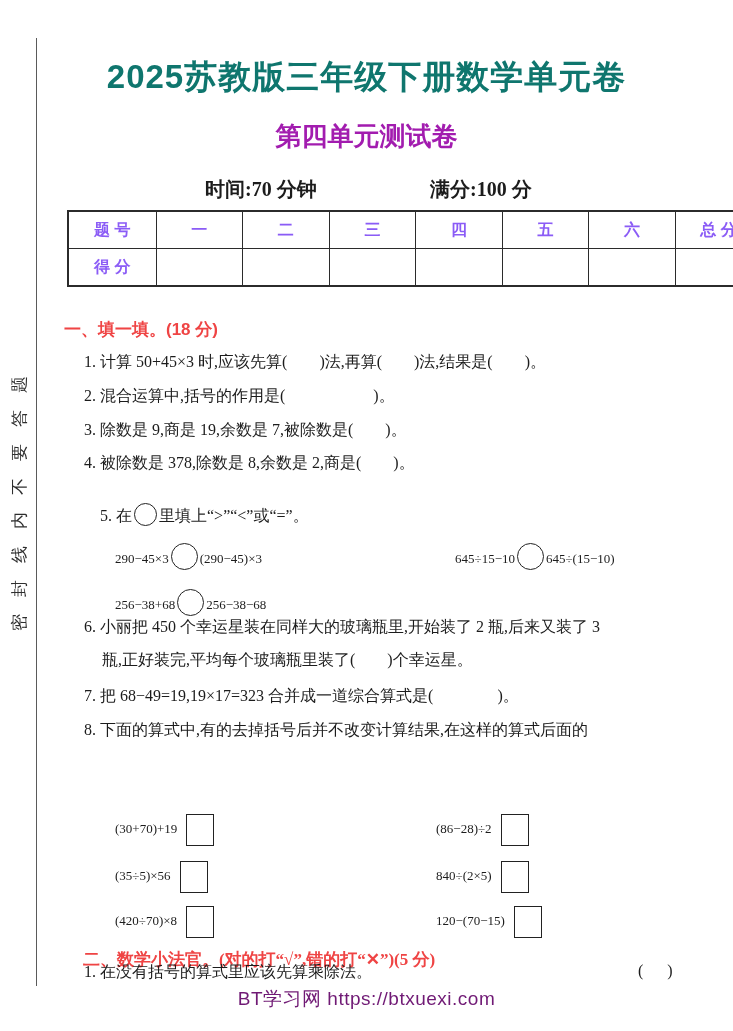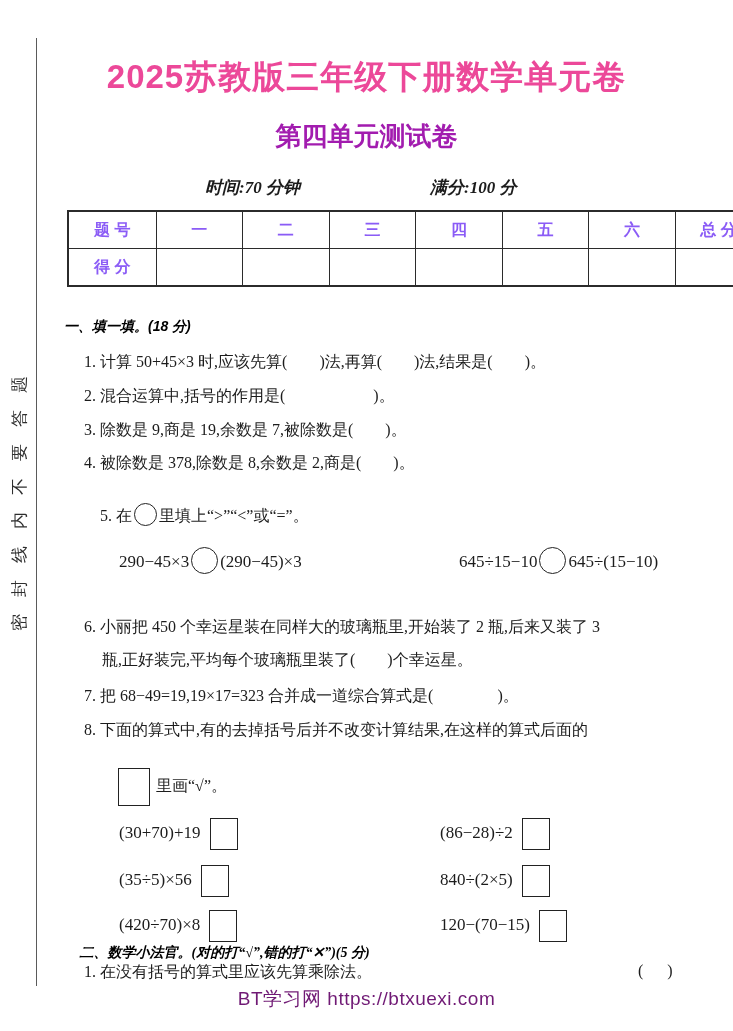--- a/index.html
+++ b/index.html
@@ -22,40 +22,40 @@
   .title{
     position:absolute;left:0;top:55px;width:100%;text-align:center;
     font-family:"Liberation Sans","DejaVu Sans",sans-serif;
     font-weight:bold;font-size:33px;letter-spacing:1px;
   }
   .subtitle{
     position:absolute;left:0;top:119px;width:100%;text-align:center;
     font-family:"Liberation Sans","DejaVu Sans",sans-serif;
     font-weight:bold;font-size:26px;color:#a21caf;
   }
-  .meta{font-weight:bold;font-size:17px;font-style:italic;}
+  .meta{font-weight:bold;font-size:20px;}
   
   table.score{
     position:absolute;left:67px;top:210px;width:696px;
     border-collapse:collapse;table-layout:fixed;
     font-family:"Liberation Sans","DejaVu Sans",sans-serif;
     font-size:16px;font-weight:bold;color:#8b5cf6;
   }
   table.score td{
     border:1px solid #2b2b2b;height:34px;text-align:center;vertical-align:middle;
   }
   table.score{border:2px solid #2b2b2b;}
   
   .sec-head{
     font-family:"Liberation Sans","DejaVu Sans",sans-serif;
-    font-weight:bold;font-size:14px;color:#000000;font-style:italic;
+    font-weight:bold;font-size:17px;color:#ef4444;
   }
   .sec-head .note{font-family:"Liberation Serif","DejaVu Serif",serif;font-weight:bold;}
   .q{font-size:16px;}
-  .expr{font-size:17px;}
+  .expr{font-size:13px;}
   
   .cmp-circle{
     display:inline-block;width:25px;height:25px;border:1.6px solid #222;
     border-radius:50%;vertical-align:-7px;margin:0 2px;
   }
   .cmp-circle.small{width:21px;height:21px;vertical-align:-5px;}
   
   .sq-box{
     display:inline-block;width:26px;height:30px;border:1.5px solid #222;
     vertical-align:middle;margin-left:9px;background:#fff;
@@ -68,21 +68,21 @@
   }
 </style>
 </head>
 <body>
 
 <div class="page">
 
   <div class="seal-divider"></div>
   <div class="seal-text">密封线内不要答题</div>
 
-  <div class="title" style="color: #ec4899;">2025苏教版三年级下册数学单元卷</div>
+  <div class="title" style="color: #0f766e;">2025苏教版三年级下册数学单元卷</div>
   <div class="subtitle">第四单元测试卷</div>
 
   <div class="abs meta" style="left:205px;top:176px;">时间:70 分钟</div>
   <div class="abs meta" style="left:430px;top:176px;">满分:100 分</div>
 
   <table class="score">
     <colgroup>
       <col style="width:88px">
         <col>
         <col>
@@ -126,28 +126,28 @@
   <div class="abs q" style="left:84px;top:485px;">
     <span>5. 在</span><span class="cmp-circle small"></span><span>里填上“&gt;”“&lt;”或“=”。</span>
   </div>
 
   <div class="abs expr" style="left:102px;top:527px;">
     <span>290−45×3</span><span class="cmp-circle"></span><span>(290−45)×3</span>
   </div>
   <div class="abs expr" style="left:442px;top:527px;">
     <span>645÷15−10</span><span class="cmp-circle"></span><span>645÷(15−10)</span>
   </div>
+  <div class="abs expr" style="left:102px;top:573px;">
+    <span>256−38+68</span><span class="cmp-circle"></span><span>256−38−68</span>
+  </div>
 
   <div class="abs q" style="left:84px;top:617px;">6. 小丽把 450 个幸运星装在同样大的玻璃瓶里,开始装了 2 瓶,后来又装了 3</div>
   <div class="abs q" style="left:102px;top:650px;">瓶,正好装完,平均每个玻璃瓶里装了(        )个幸运星。</div>
   <div class="abs q" style="left:84px;top:686px;">7. 把 68−49=19,19×17=323 合并成一道综合算式是(                )。</div>
   <div class="abs q" style="left:84px;top:720px;">8. 下面的算式中,有的去掉括号后并不改变计算结果,在这样的算式后面的</div>
-  <div class="abs q" style="left:102px;top:750px;">
-    <span class="sq-box lead"></span><span>里画“√”。</span>
-  </div>
 
   <div class="abs expr" style="left:102px;top:798px;">
     <span>(30+70)+19</span><span class="sq-box"></span>
   </div>
   <div class="abs expr" style="left:423px;top:798px;">
     <span>(86−28)÷2</span><span class="sq-box"></span>
   </div>
   <div class="abs expr" style="left:102px;top:845px;">
     <span>(35÷5)×56</span><span class="sq-box"></span>
   </div>

